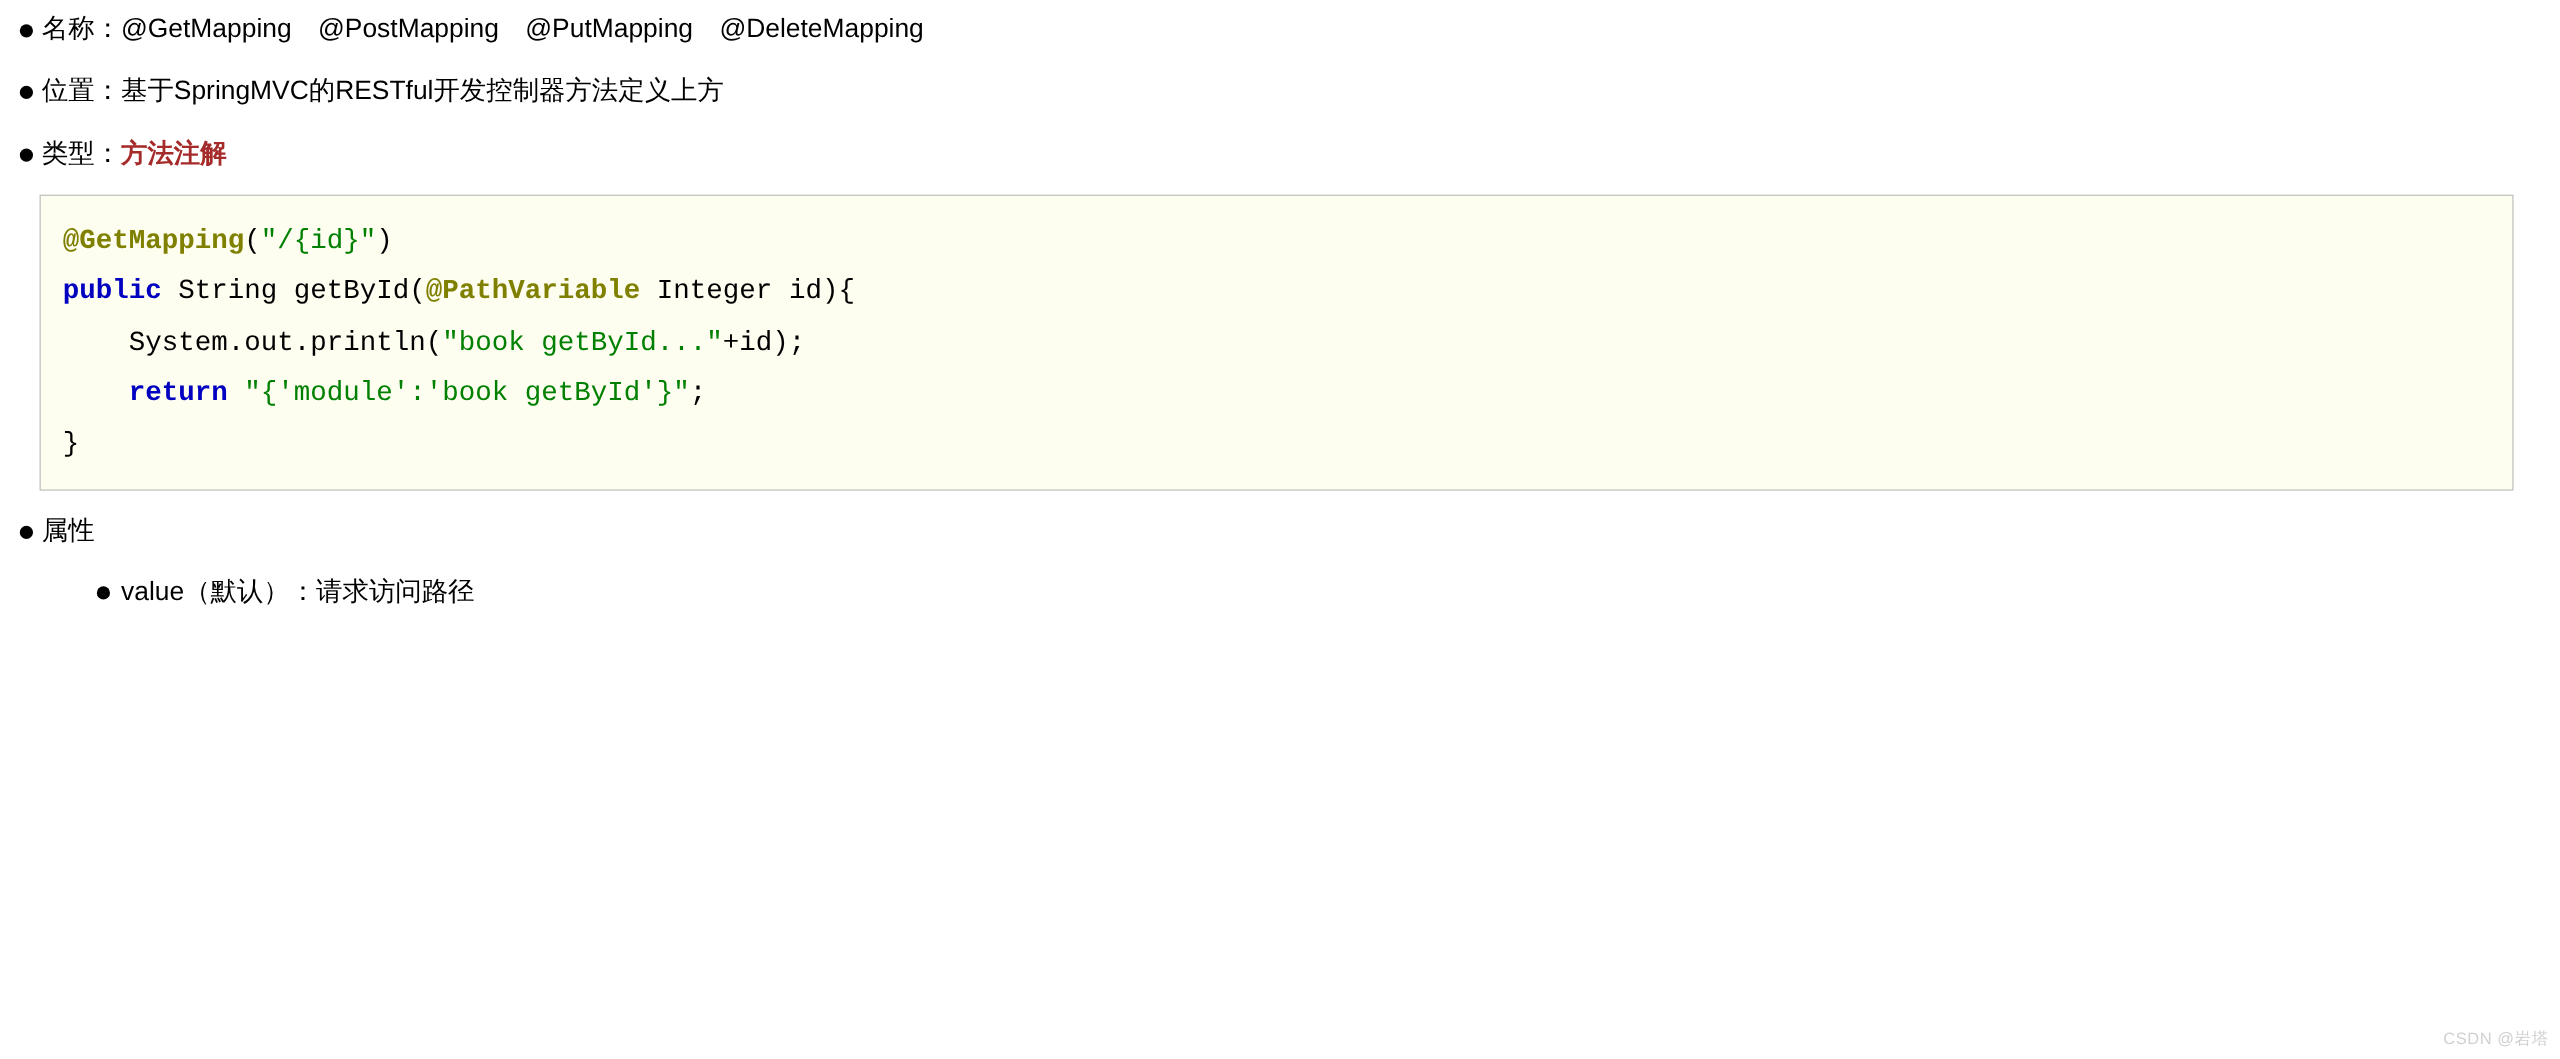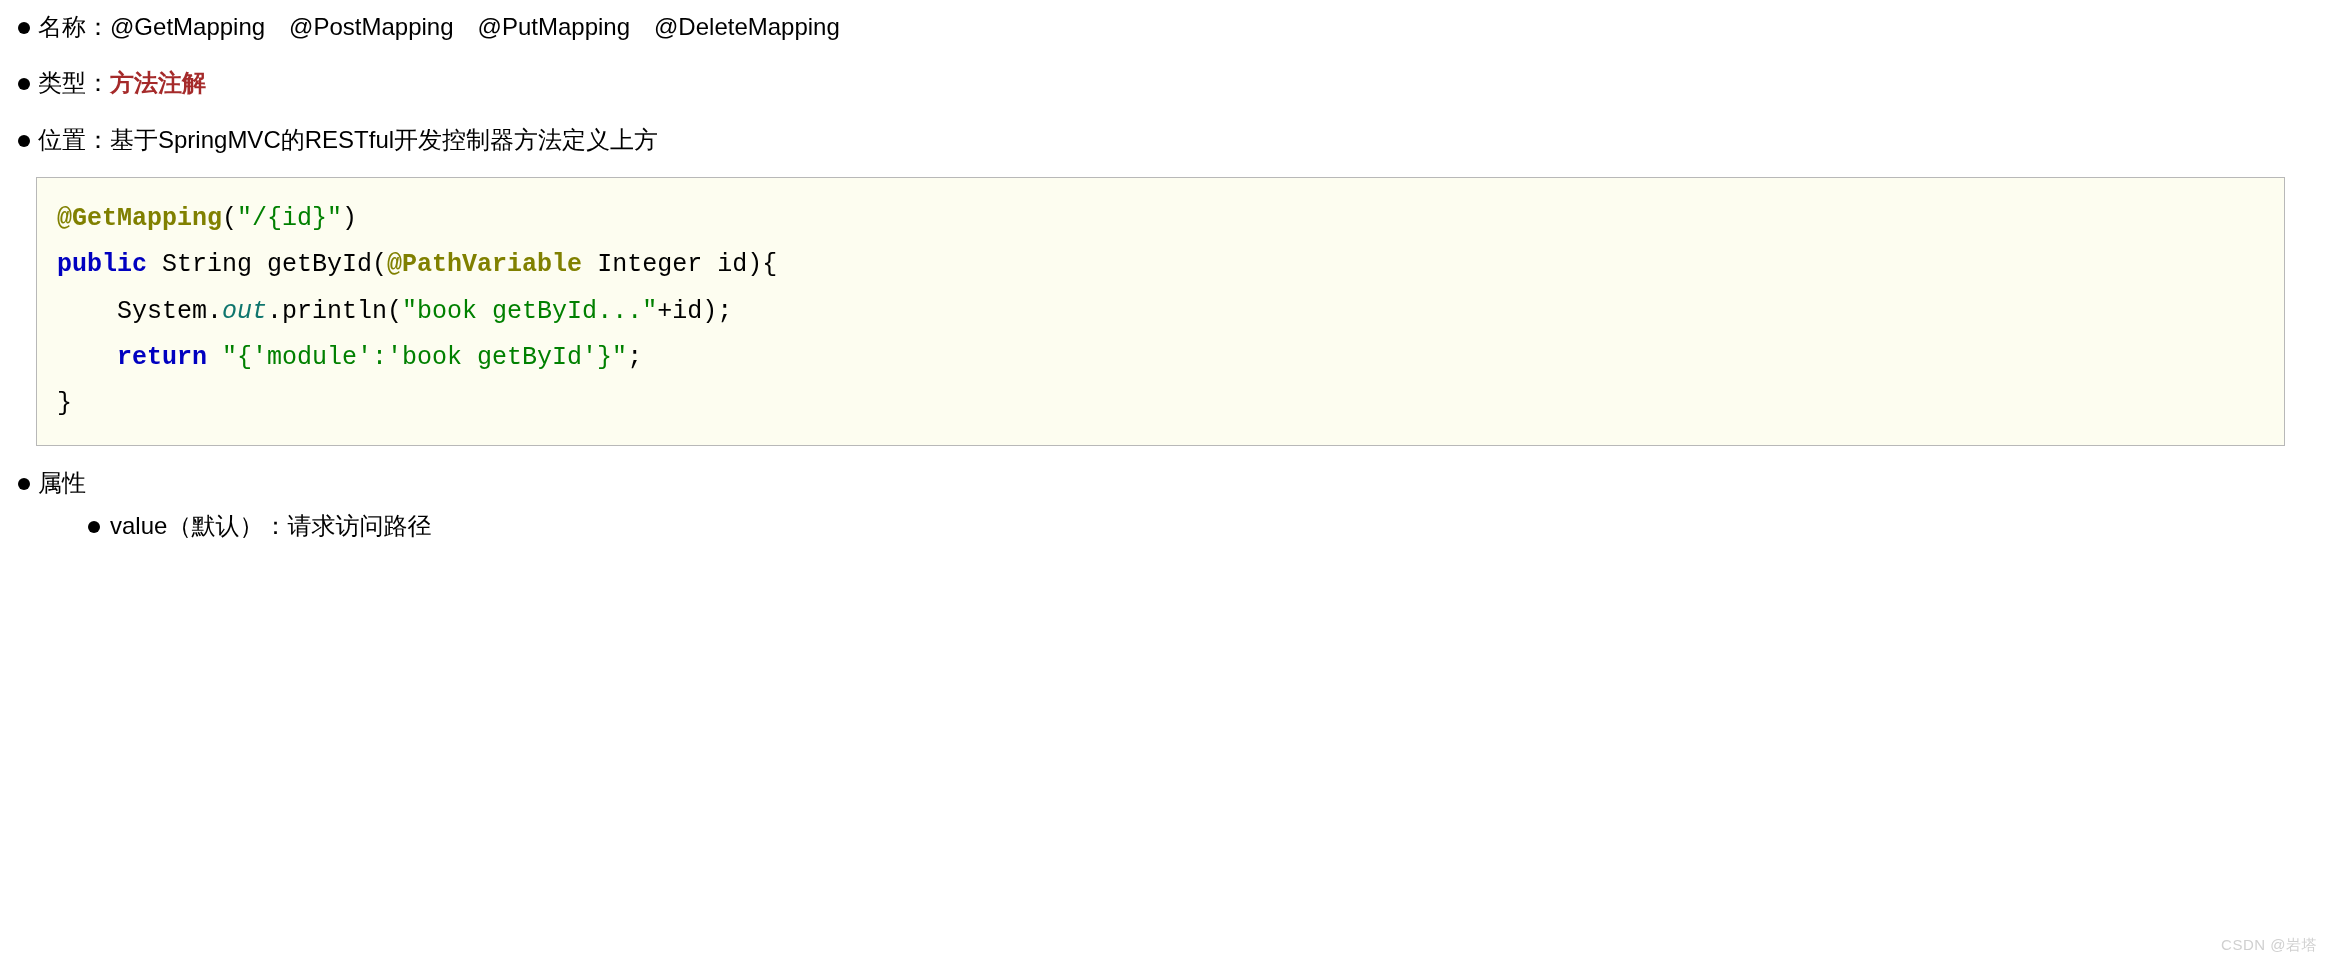--- a/index.html
+++ b/index.html
@@ -51,23 +51,23 @@
       padding: 18px 20px;
       font-family: Consolas, "Courier New", monospace;
       font-size: 25px;
       line-height: 1.85;
       white-space: pre;
       overflow-x: auto;
     }
     .tok-annotation { color: #808000; font-weight: bold; }
     .tok-keyword { color: #0000c0; font-weight: bold; }
     .tok-string { color: #008000; }
-    .tok-static { color: #0f766e; font-style: italic; }
+    .tok-static { color: #000000; }
     .list-level-2 {
-      margin-top: 4px;
+      margin-top: 16px;
       margin-left: 50px;
     }
     .list-level-2 > li {
       display: flex;
       align-items: flex-start;
       margin-bottom: 12px;
     }
     .list-level-2 > li > .bullet {
       flex-shrink: 0;
       width: 12px;
@@ -100,28 +100,28 @@
   <li>
     <span class="bullet"></span>
     <div class="item-content">
       <span class="label-key">名称：</span><span>@GetMapping　@PostMapping　@PutMapping　@DeleteMapping</span>
     </div>
   </li>
 
   <li>
     <span class="bullet"></span>
     <div class="item-content">
-      <span class="label-key">类型：</span><span class="highlight">方法注解</span>
+      <span class="label-key">位置：</span><span>基于SpringMVC的RESTful开发控制器方法定义上方</span>
     </div>
   </li>
 
   <li>
     <span class="bullet"></span>
     <div class="item-content">
-      <span class="label-key">位置：</span><span>基于SpringMVC的RESTful开发控制器方法定义上方</span>
+      <span class="label-key">类型：</span><span class="highlight">方法注解</span>
     </div>
   </li>
 
 
 
 </ul>
 
 <div class="code-block"><span class="tok-annotation">@GetMapping</span><span>(</span><span class="tok-string">"/{id}"</span><span>)</span>
 <span class="tok-keyword">public</span><span> String </span><span>getById</span><span>(</span><span class="tok-annotation">@PathVariable</span><span> Integer id){</span>
 <span>    </span><span>System.</span><span class="tok-static">out</span><span>.println(</span><span class="tok-string">"book getById..."</span><span>+id);</span>

